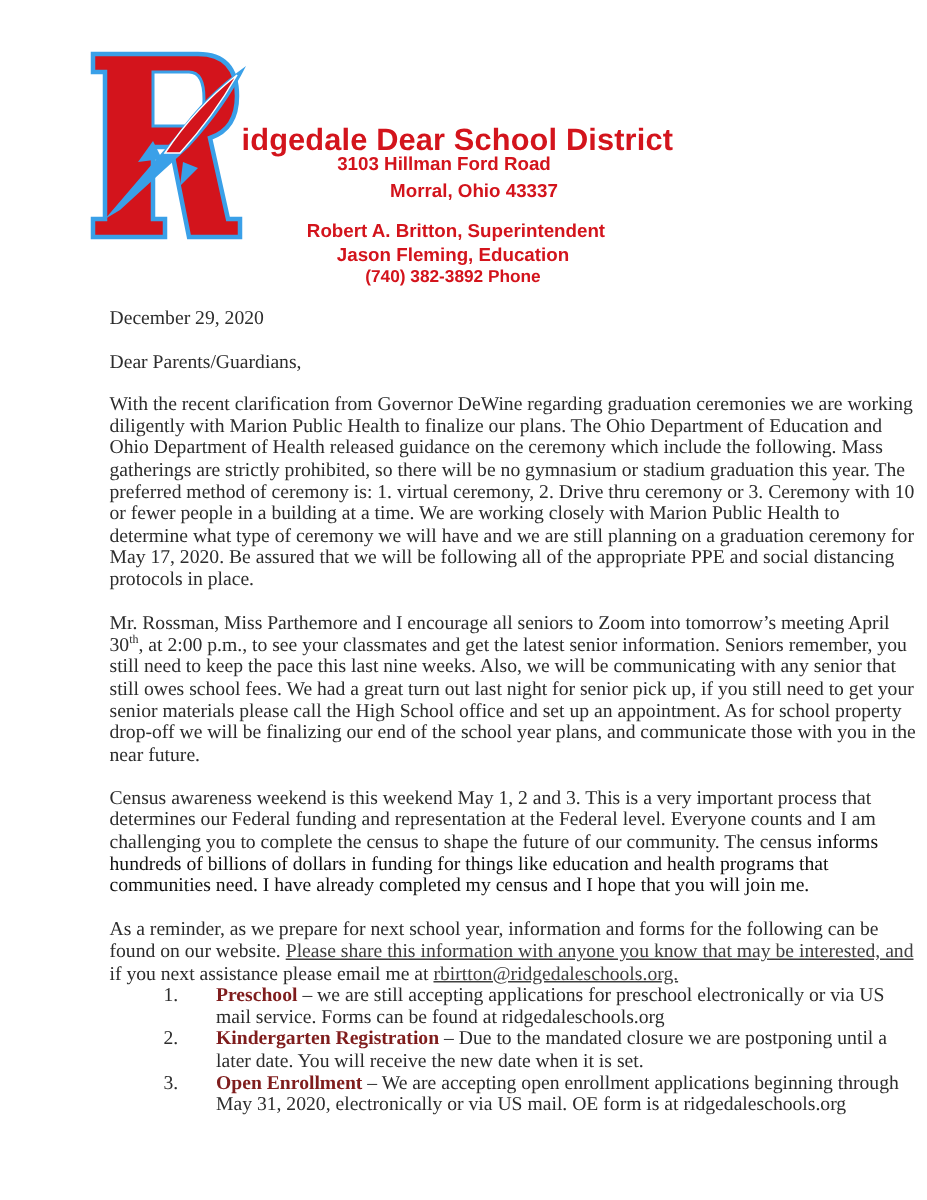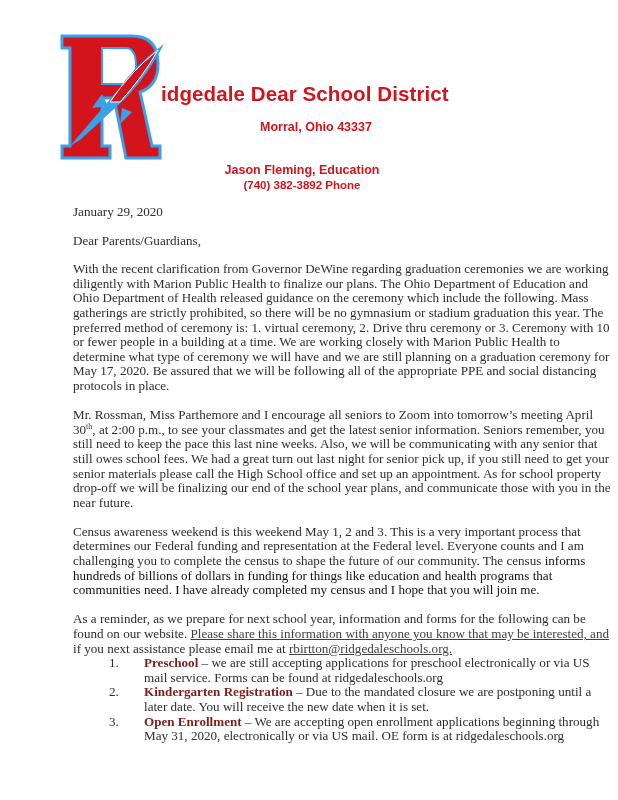--- a/index.html
+++ b/index.html
@@ -43,26 +43,28 @@
     <path d="M28 8 H92 Q118 8 118 36 Q118 58 100 64 L112 118 H120 V130 H86 L74 70 H62 V118 H70 V130 H22 V118 H30 V20 H22 V8 Z" fill="#d3141c" stroke="#3aa0e8" stroke-width="3"></path>
     <path d="M62 20 H86 Q96 20 96 38 Q96 56 86 56 H62 Z" fill="#ffffff" stroke="#3aa0e8" stroke-width="2"></path>
 
     <path d="M30 118 L78 62 Q96 36 124 16 Q110 44 86 70 L40 112 Z" fill="#3aa0e8"></path>
     <path d="M70 74 Q90 44 118 22 Q102 50 80 74 Z" fill="#d3141c" stroke="#ffffff" stroke-width="1"></path>
     <path d="M62 66 L52 80 L68 78 Z" fill="#3aa0e8"></path>
     <path d="M82 80 L80 96 L92 84 Z" fill="#3aa0e8"></path>
   </svg>
 
   <div class="lh lh-title">idgedale Dear School District</div>
+  <div class="lh lh-line lh-addr1">3103 Hillman Ford Road</div>
   <div class="lh lh-line lh-addr2">Morral, Ohio 43337</div>
+  <div class="lh lh-line lh-supt">Robert A. Britton, Superintendent</div>
   <div class="lh lh-line lh-treas">Jason Fleming, Education</div>
   <div class="lh lh-line lh-phone">(740) 382-3892 Phone</div>
 
   <div class="body-text">
-    <p class="date">January 29, 2020</p>
+    <p class="date">December 29, 2020</p>
     <p class="greet">Dear Parents/Guardians,</p>
     <p class="para">With the recent clarification from Governor DeWine regarding graduation ceremonies we are working diligently with Marion Public Health to finalize our plans. The Ohio Department of Education and Ohio Department of Health released guidance on the ceremony which include the following. Mass gatherings are strictly prohibited, so there will be no gymnasium or stadium graduation this year. The preferred method of ceremony is: 1. virtual ceremony, 2. Drive thru ceremony or 3. Ceremony with 10 or fewer people in a building at a time. We are working closely with Marion Public Health to determine what type of ceremony we will have and we are still planning on a graduation ceremony for May 17, 2020. Be assured that we will be following all of  the appropriate PPE and social distancing protocols in place.</p>
     <p class="para"><span>Mr. Rossman, Miss Parthemore and I encourage all seniors to Zoom into tomorrow’s meeting April 30</span><sup>th</sup><span>, at 2:00 p.m., to see your classmates and get the latest senior information. Seniors remember, you still need to keep the pace this last nine weeks. Also, we will be communicating with any senior that still owes school fees. We had a great turn out last night for senior pick up, if you still need to get your senior materials please call the High School office and set up an appointment. As for school property drop-off we will be finalizing our end of the school year plans, and communicate those with you in the near future.</span></p>
     <p class="para"><span>Census awareness weekend is this weekend May 1, 2 and 3. This is a very important process that determines our Federal funding and representation at the Federal level. Everyone counts and I am challenging you to complete the census to shape the future of our community. The census </span><span class="dark">informs hundreds of billions of dollars in funding for things like education and health programs that communities need. I have already completed my census and I hope that you will join me.</span></p>
     <p><span>As a reminder, as we prepare for next school year, information and forms for the following can be found on our website. </span><a class="link" href="#">Please share this information with anyone you know that may be interested, and</a><span> if you next assistance please email me at </span><a class="link" href="#">rbirtton@ridgedaleschools.org.</a></p>
     <ol class="items">
       <li><span class="num">1.</span><b>Preschool</b><span> – we are still accepting applications for preschool electronically or via US mail service. Forms can be found at ridgedaleschools.org</span></li>
       <li><span class="num">2.</span><b>Kindergarten Registration</b><span> – Due to the mandated closure we are postponing until a later date. You will receive the new date when it is set.</span></li>
       <li><span class="num">3.</span><b>Open Enrollment</b><span> – We are accepting open enrollment applications beginning through May 31, 2020, electronically or via US mail. OE form is at ridgedaleschools.org</span></li>
     </ol>

